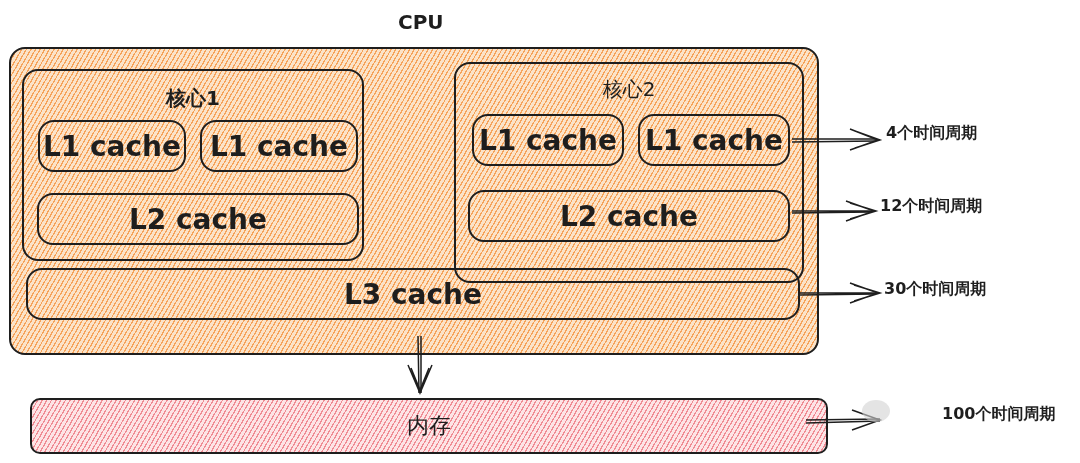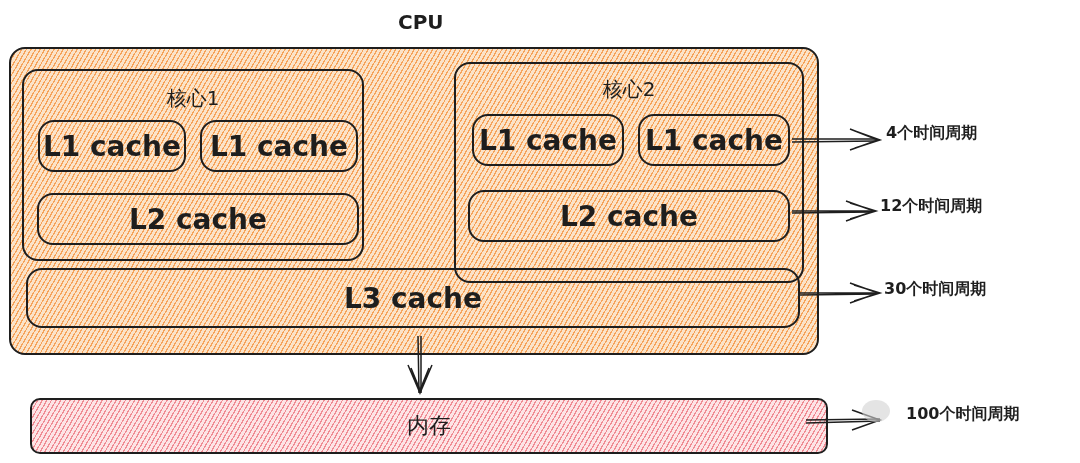--- a/index.html
+++ b/index.html
@@ -21,21 +21,21 @@
   svg.arrows { position:absolute; left:0; top:0; }
   .watermark { position:absolute; font-size:24px; color:rgba(170,170,170,0.55); white-space:nowrap; }
 </style>
 </head>
 <body>
 
 <div class="lbl" style="left:398px;top:10px;font-size:20px;">CPU</div>
 
 <div class="box hatch-orange" style="left:9px;top:47px;width:810px;height:308px;"></div>
 
-<div class="box" style="left:22px;top:69px;width:342px;height:192px;background:transparent;">
+<div class="box" style="left:22px;top:69px;width:342px;height:192px;background:transparent;font-weight:bold;">
   <div class="core-title" style="top:14px;">核心1</div>
 </div>
 <div class="box center" style="left:38px;top:120px;width:148px;height:52px;">
   <span class="lbl" style="position:static;">L1 cache</span>
 </div>
 <div class="box center" style="left:200px;top:120px;width:158px;height:52px;">
   <span class="lbl" style="position:static;">L1 cache</span>
 </div>
 <div class="box center" style="left:37px;top:193px;width:322px;height:52px;">
   <span class="lbl" style="position:static;">L2 cache</span>
@@ -47,21 +47,21 @@
 <div class="box center" style="left:472px;top:114px;width:152px;height:52px;">
   <span class="lbl" style="position:static;">L1 cache</span>
 </div>
 <div class="box center" style="left:638px;top:114px;width:152px;height:52px;">
   <span class="lbl" style="position:static;">L1 cache</span>
 </div>
 <div class="box center" style="left:468px;top:190px;width:322px;height:52px;">
   <span class="lbl" style="position:static;">L2 cache</span>
 </div>
 
-<div class="box center" style="left:26px;top:268px;width:774px;height:60px;">
+<div class="box center" style="left:26px;top:268px;width:774px;height:52px;">
   <span class="lbl" style="position:static;">L3 cache</span>
 </div>
 
 <div class="box hatch-pink center" style="left:30px;top:398px;width:798px;height:56px;border-radius:10px;">
   <span class="lbl" style="position:static;font-weight:normal;font-size:22px;">内存</span>
 </div>
 
 <svg class="arrows" width="1080" height="463">
   <g stroke="#1e1e1e" stroke-width="1.5" fill="none">
     <g>
@@ -83,17 +83,17 @@
     <g>
       <path d="M418 336 L419 393 M421 336 L421 393"></path>
       <path d="M408 365 L420 393 L432 365 M411 368 L420 390 L429 368"></path>
     </g>
   </g>
 </svg>
 
 <div class="cycle" style="left:886px;top:123px;">4个时间周期</div>
 <div class="cycle" style="left:880px;top:196px;">12个时间周期</div>
 <div class="cycle" style="left:884px;top:279px;">30个时间周期</div>
-<div class="cycle" style="left:906px;top:404px;">100个时间周期</div>
+<div class="cycle" style="left:942px;top:404px;">100个时间周期</div>
 
 <div class="watermark" style="left:862px;top:396px;">
   <span style="display:inline-block;width:28px;height:22px;border-radius:50%;background:rgba(210,210,210,0.6);vertical-align:middle;margin-right:4px;"></span>
 </div>
 
 </body></html>

